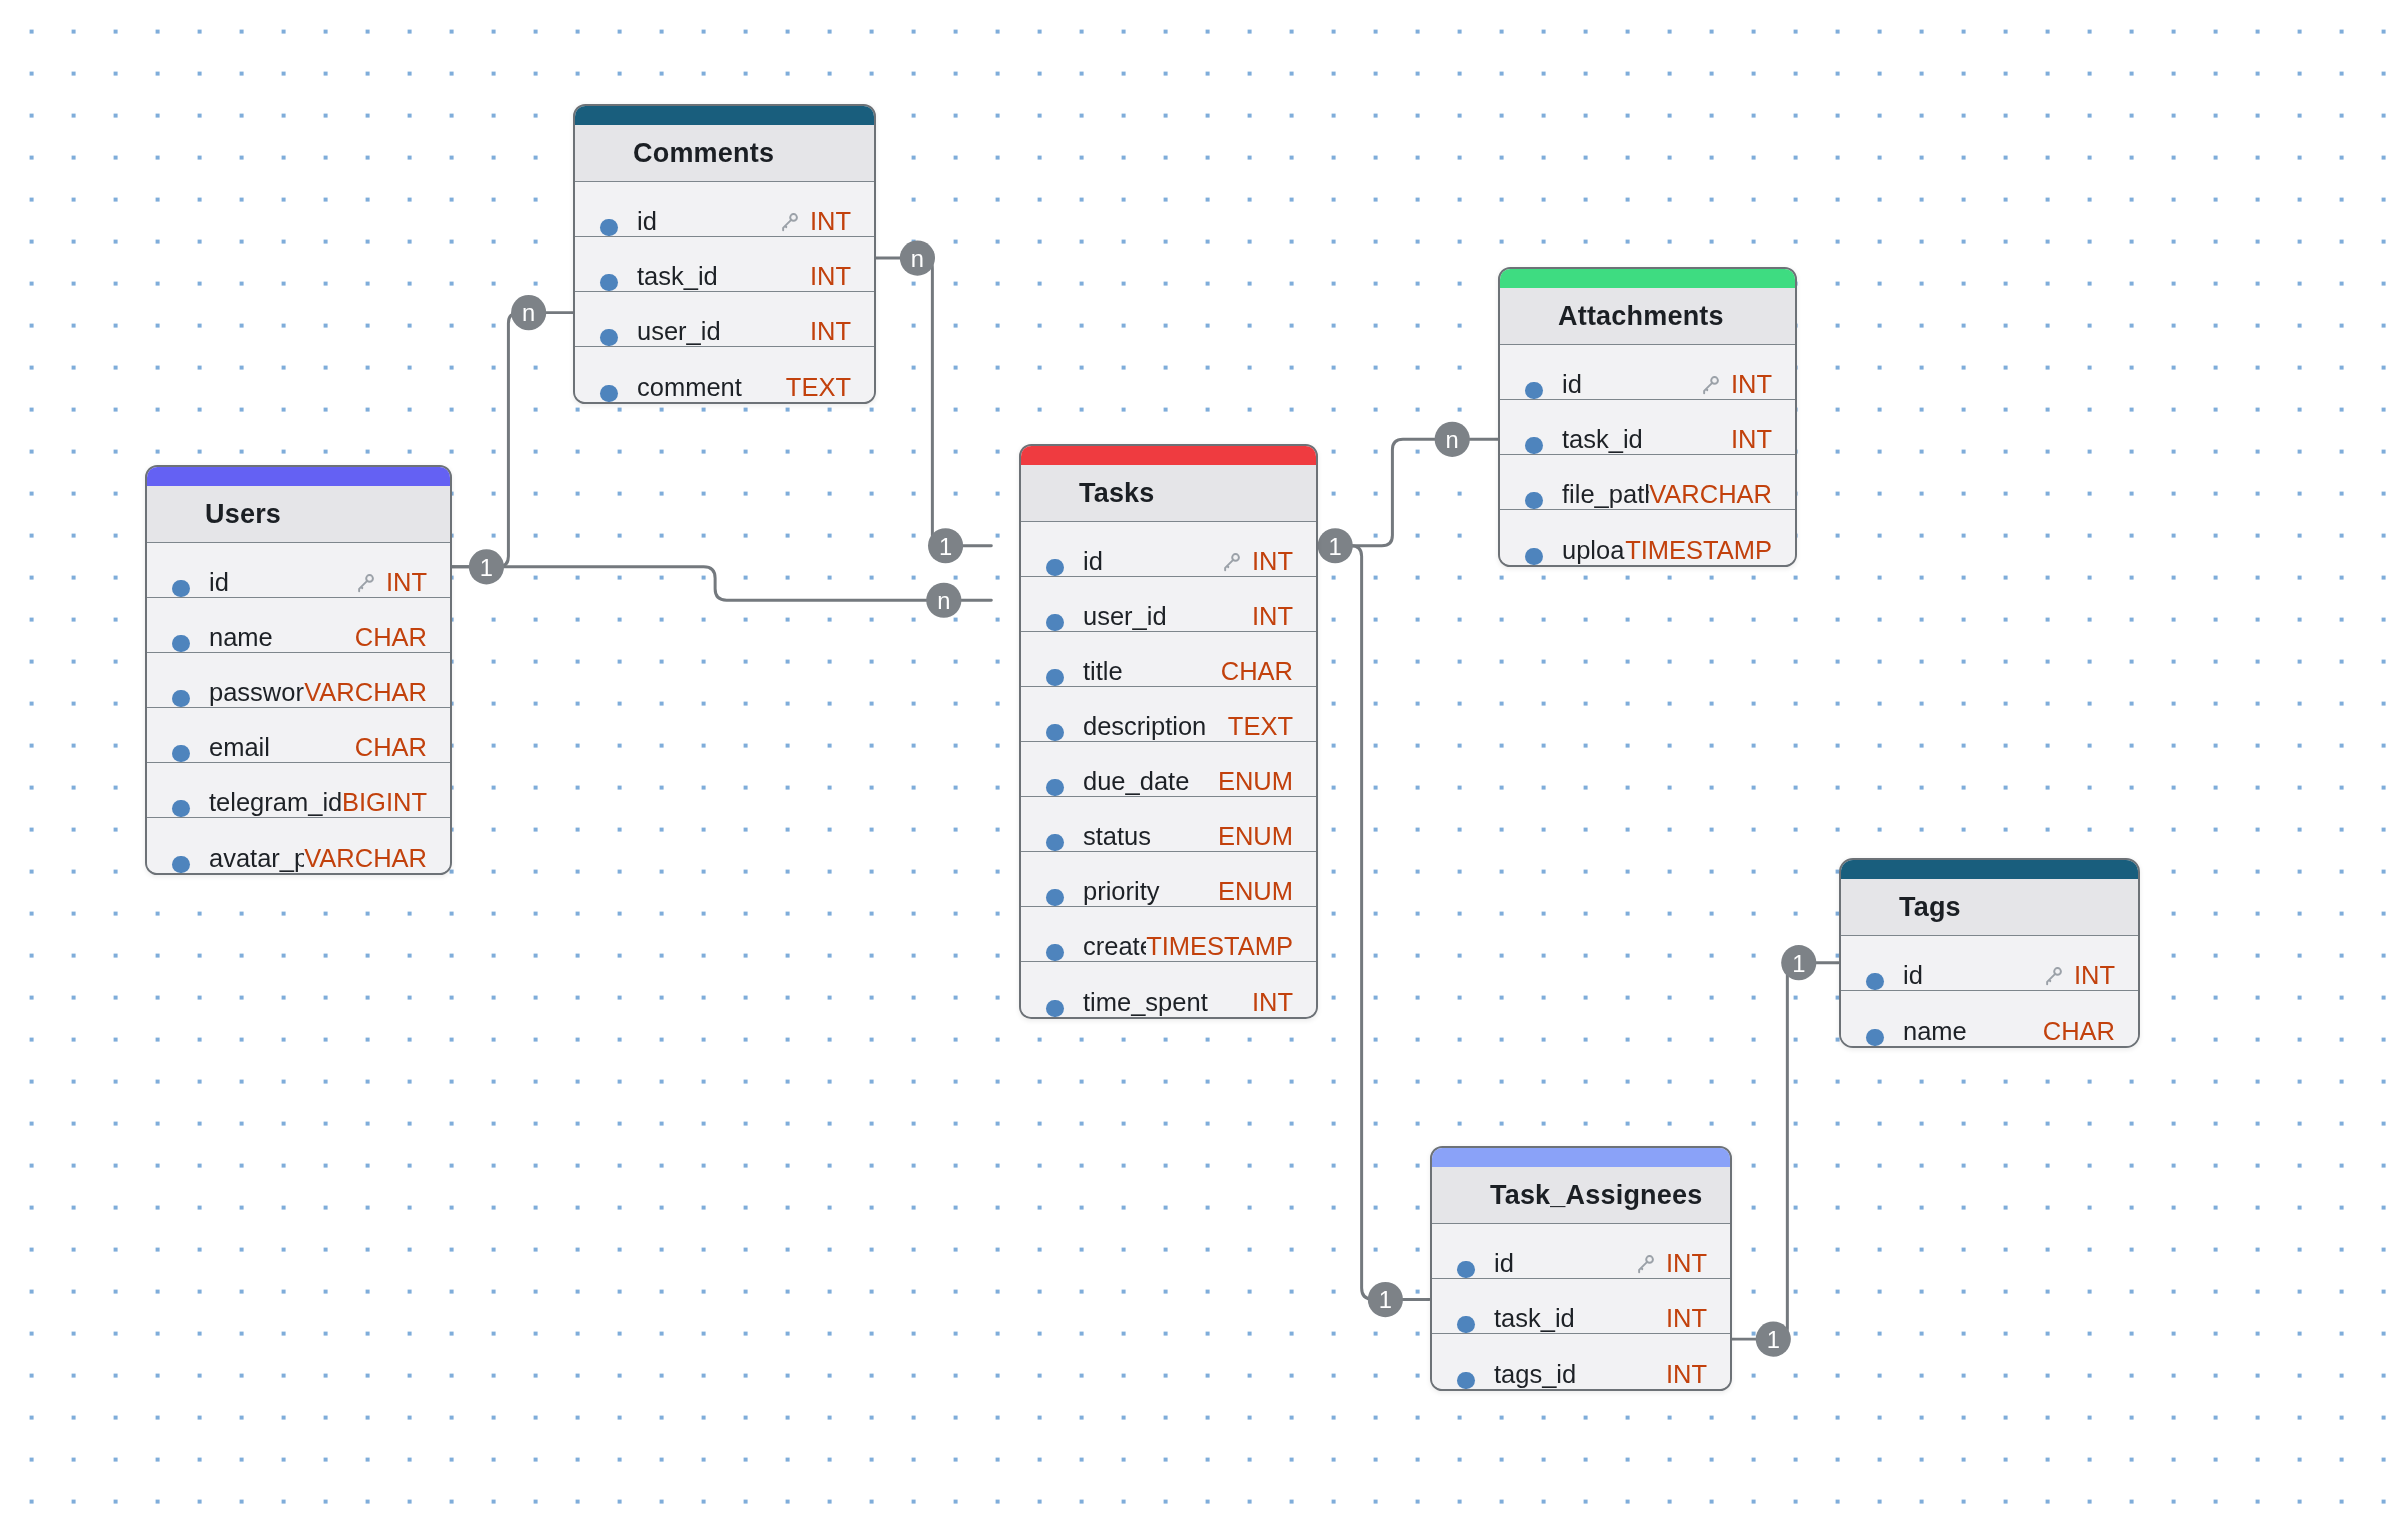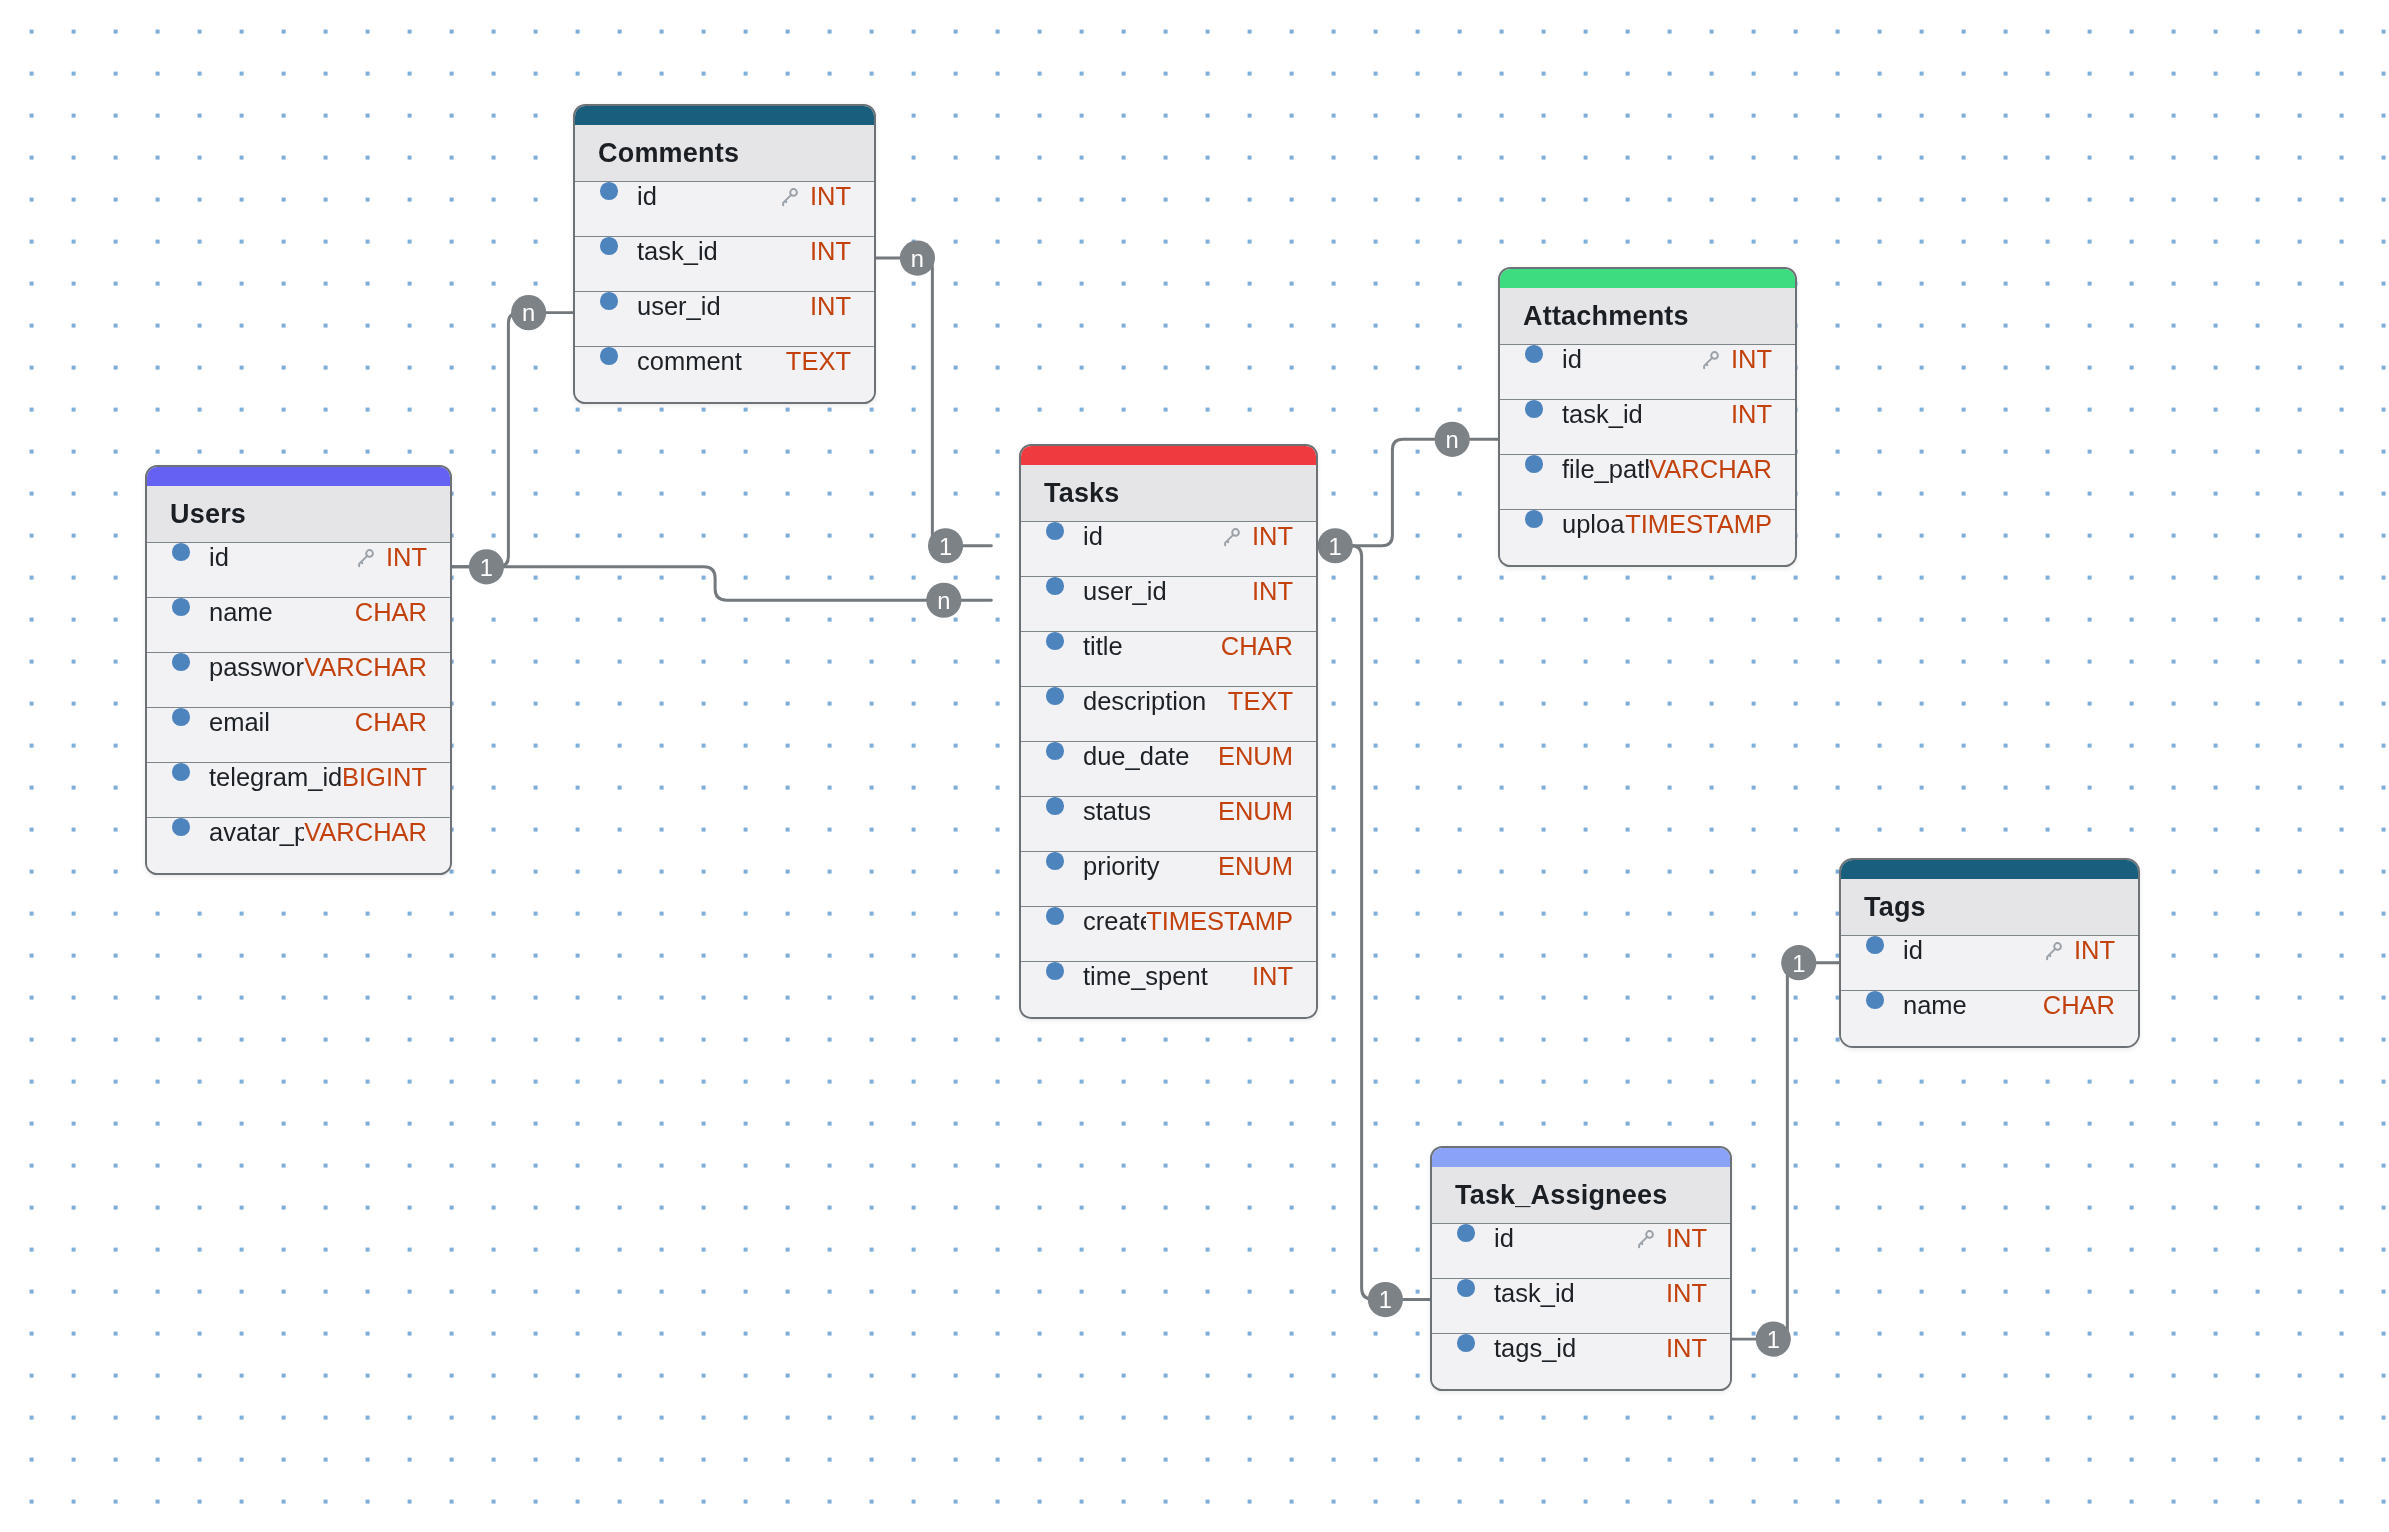--- a/index.html
+++ b/index.html
@@ -13,25 +13,25 @@
   .edge-path{fill:none;stroke:#74797e;stroke-width:3.4px;stroke-linecap:round;}
   .badge-circle{fill:#7d8287;}
   .badge-label{fill:#ffffff;font-size:27px;font-weight:500;text-anchor:middle;dominant-baseline:central;font-family:"Liberation Sans",sans-serif;}
   .table{
     position:absolute;border:2.6px solid #6d7277;border-radius:12.3px;overflow:hidden;
     background:#f2f2f4;box-shadow:0 1.8px 5.3px rgba(0,0,0,0.08);box-sizing:border-box;
   }
   .accent-bar{height:19.4px;width:100%;}
   .table-title{
     height:56px;background:#e5e5e8;display:flex;align-items:center;
-    padding-left:23px;border-bottom:1.8px solid #7e868c;
+    padding-left:58px;border-bottom:1.8px solid #7e868c;
     font-size:27px;font-weight:700;color:#1b1f24;letter-spacing:0.2px;
   }
   .field-row{
-    height:55px;display:flex;align-items:flex-start;background:#f2f2f4;
+    height:55px;display:flex;align-items:flex-end;background:#f2f2f4;
     padding:0 23px 0 25px;border-bottom:1.8px solid #7e868c;box-sizing:border-box;
   }
   .field-row:last-child{border-bottom:none;}
   .field-dot{width:17.6px;height:17.6px;border-radius:50%;background:#4e84bd;flex:0 0 auto;margin-right:19.4px;}
   .field-name{font-size:25.5px;color:#1d2126;white-space:nowrap;overflow:hidden;}
   .field-type{margin-left:auto;display:flex;align-items:center;gap:8px;font-size:25.5px;color:#c2410c;white-space:nowrap;}
   .key-icon{width:26px;height:26px;flex:0 0 auto;}
   .key-icon path,.key-icon circle{stroke:#9ba1a8;stroke-width:1.8;fill:none;stroke-linecap:round;stroke-linejoin:round;}
 </style>
 </head>

